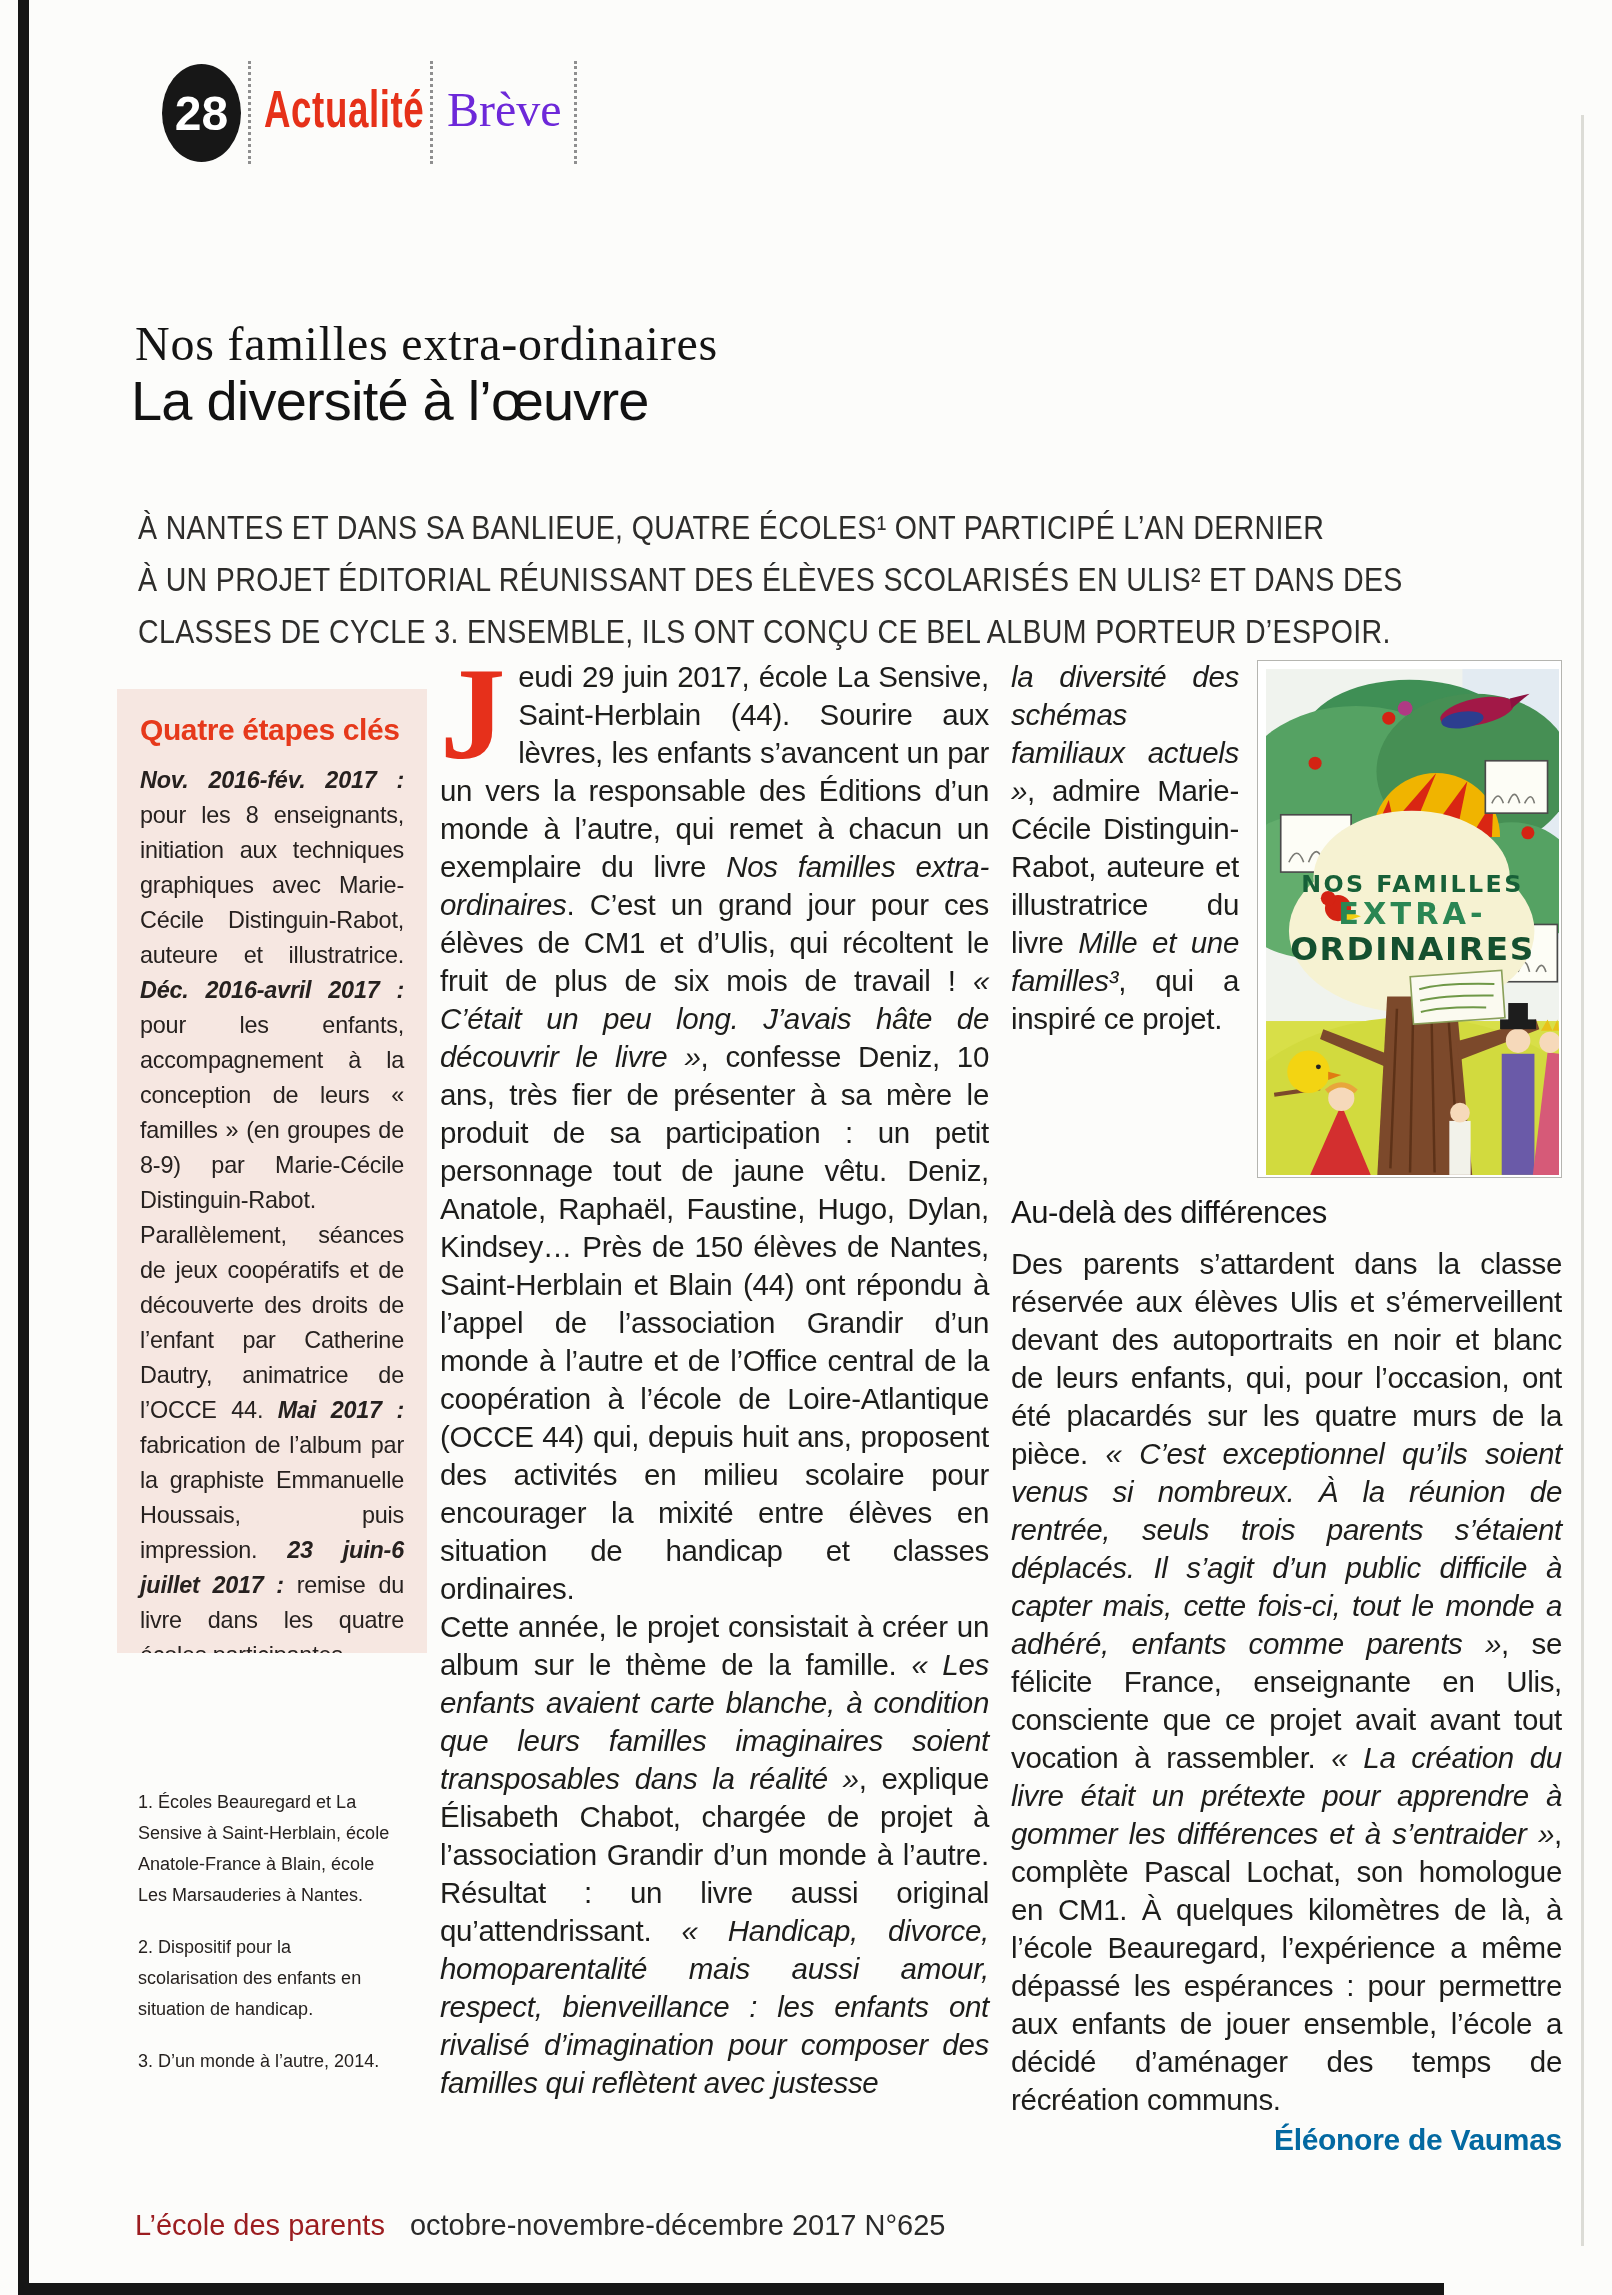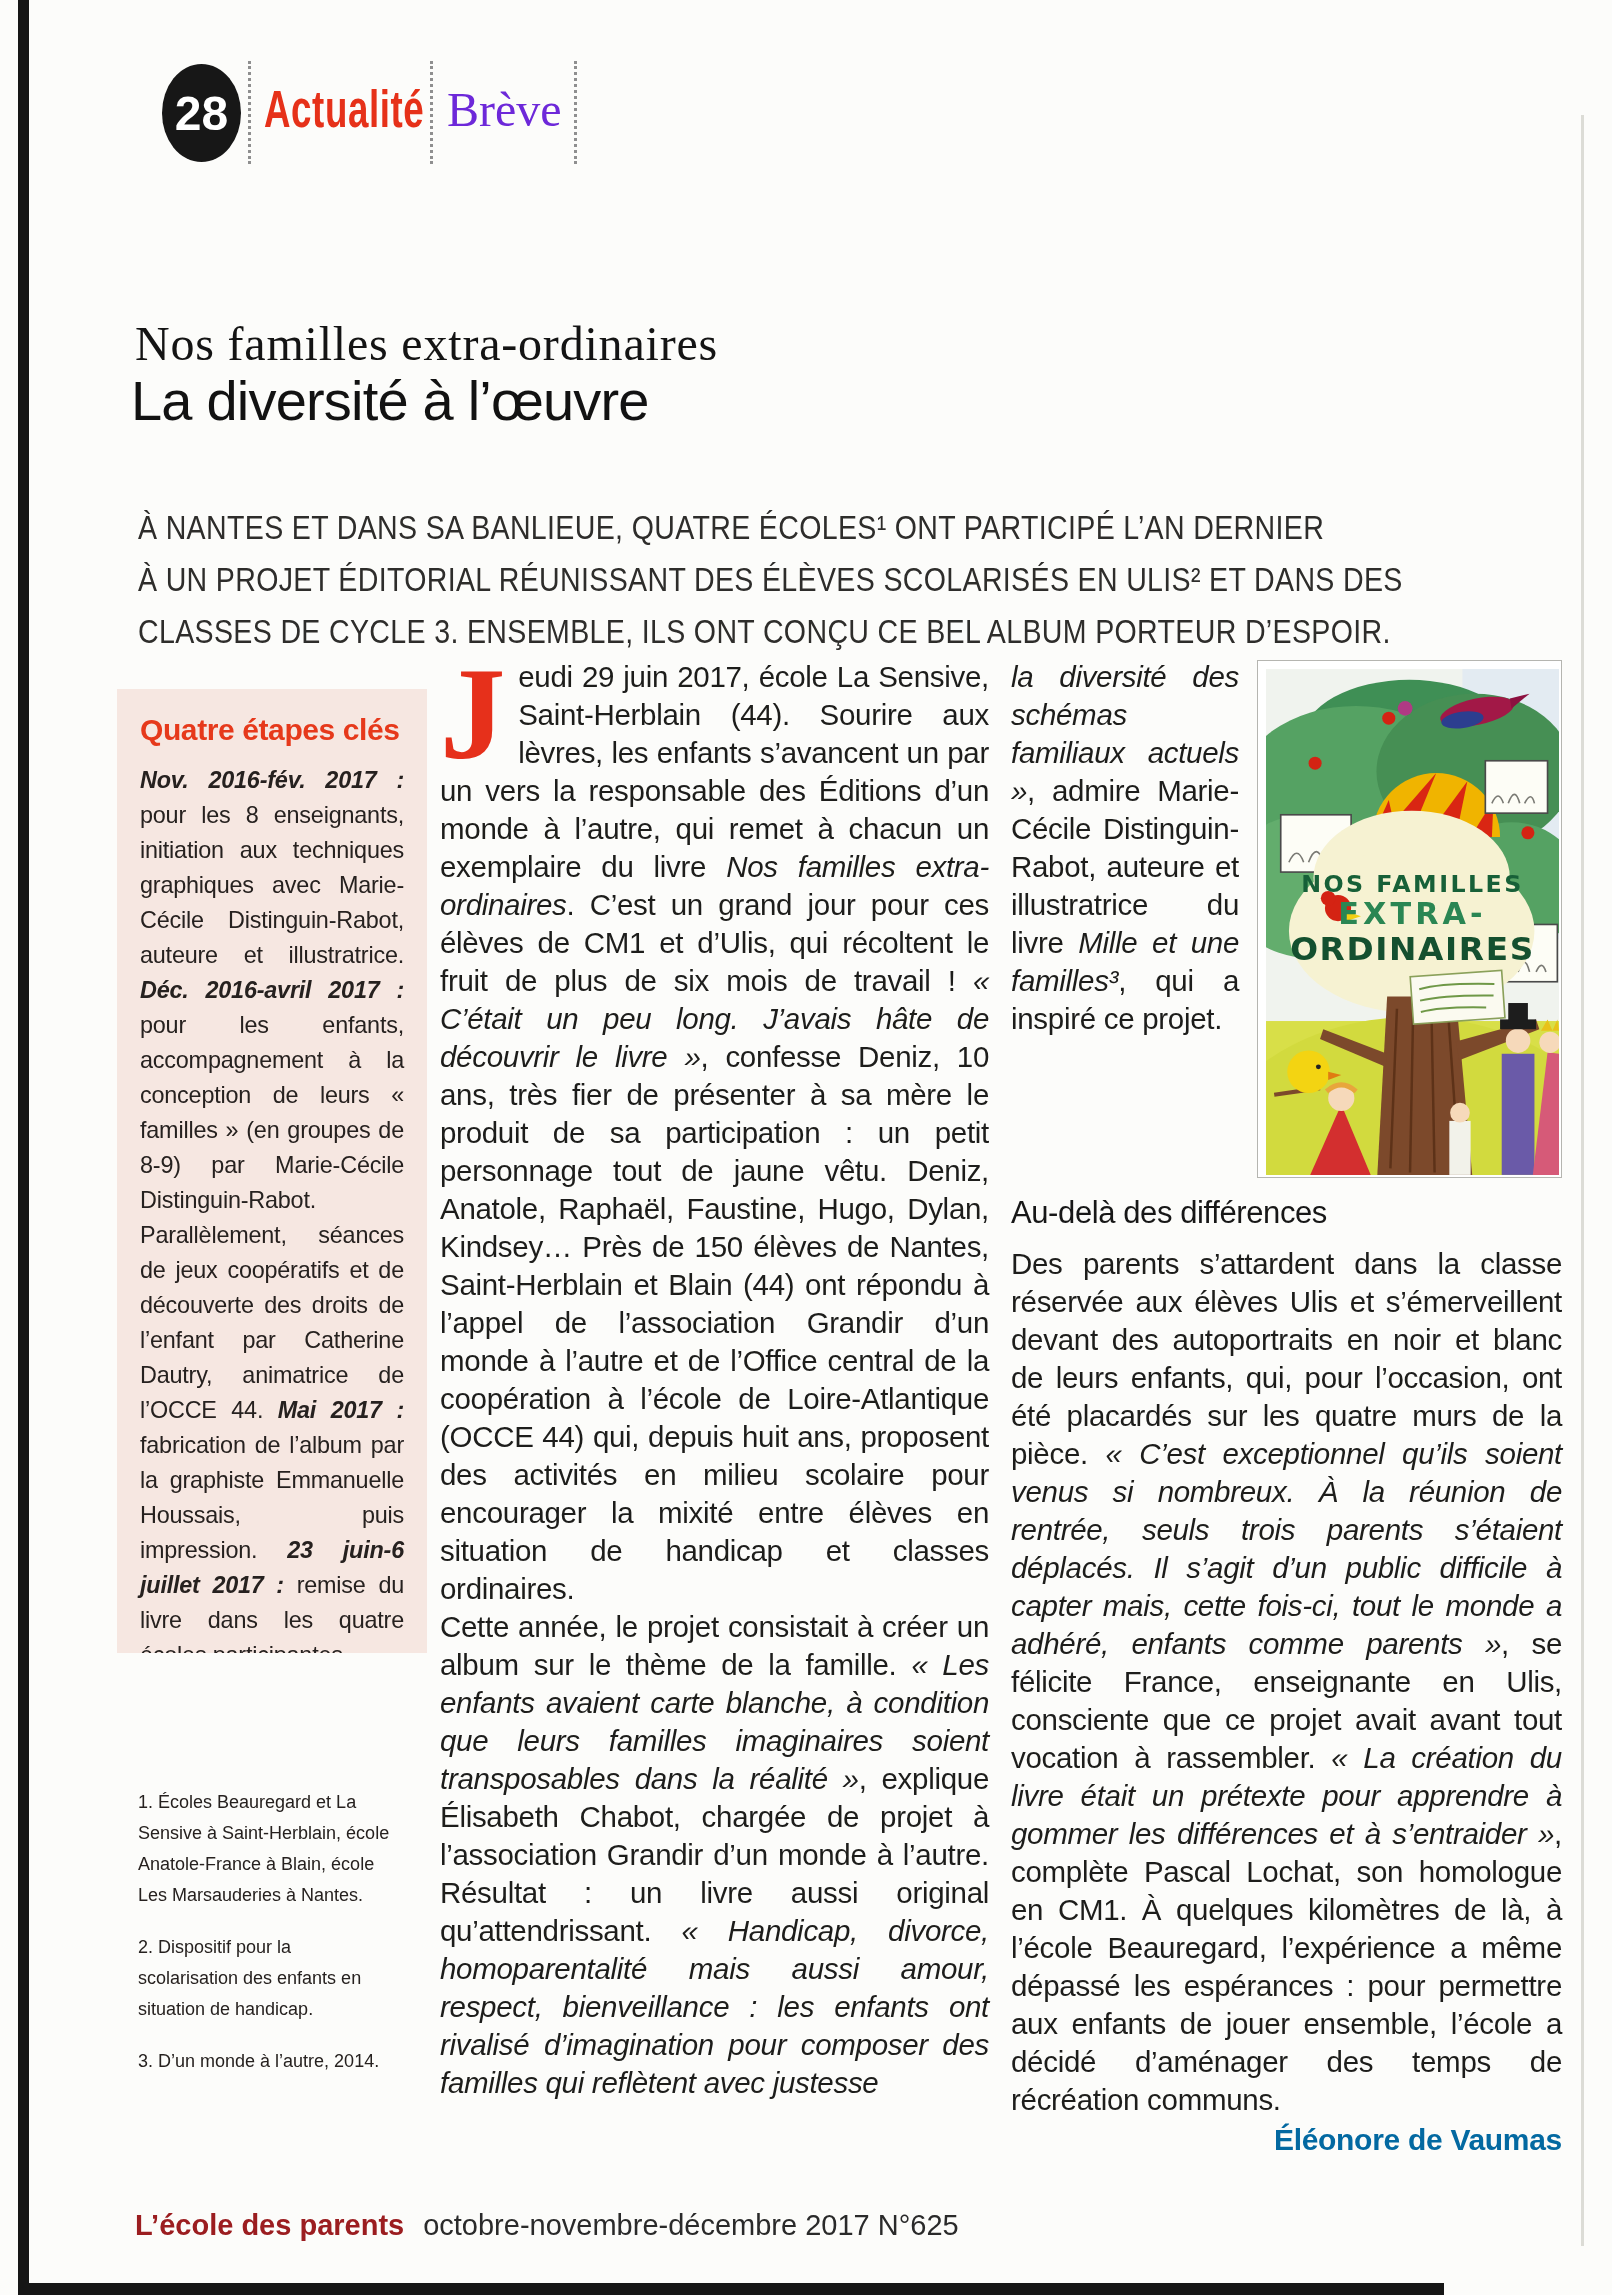--- a/index.html
+++ b/index.html
@@ -51,22 +51,22 @@
         border:1.6px solid #b5b5b0;box-sizing:border-box;padding:8px;}
   .subhead{clear:both;font-weight:normal;font-size:31px;letter-spacing:-0.4px;margin:21px 0 13px;color:#171717;}
   .byline{text-align:right;font-weight:bold;font-size:30px;margin-top:1.6px;color:#0369a1;}
 
   
   .footnotes{position:absolute;left:138px;top:1787px;width:256px;font-size:18px;line-height:31px;color:#26211f;}
   .footnotes div{margin-bottom:21px;}
 
   
   .footer{position:absolute;left:135px;top:2209px;font-size:29px;white-space:nowrap;}
-  .footer .brand{font-weight:bold;color:#9b1d20;}
-  .footer .issue{color:#2a2a2a;margin-left:19px;}
+  .footer .brand{font-weight:normal;color:#9b1d20;}
+  .footer .issue{color:#2a2a2a;margin-left:25px;}
 </style>
 </head>
 <body>
 
 <div class="page">
 
   <div class="edge-left"></div>
   <div class="edge-bottom"></div>
   <div class="edge-right"></div>
 

